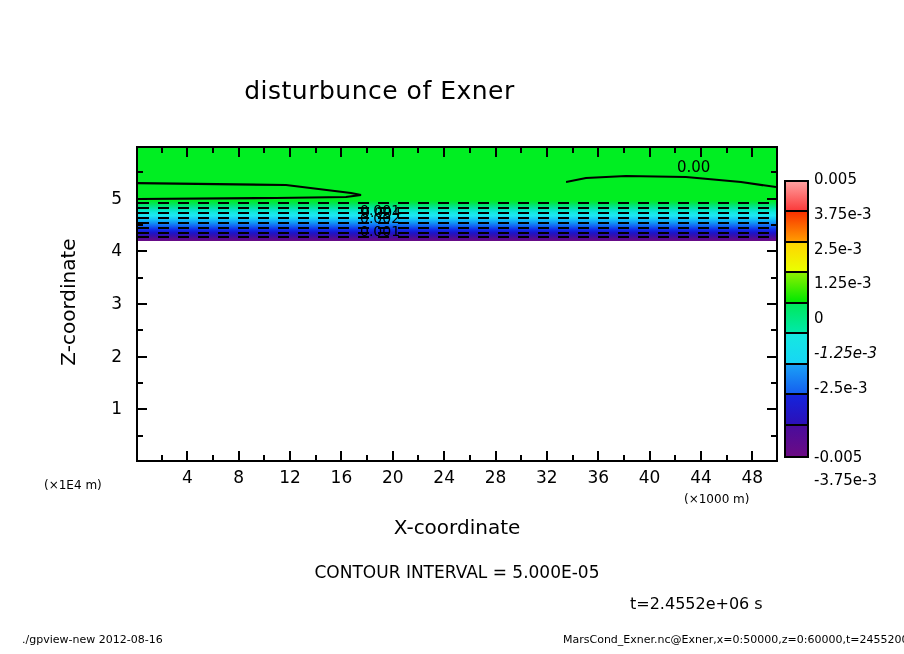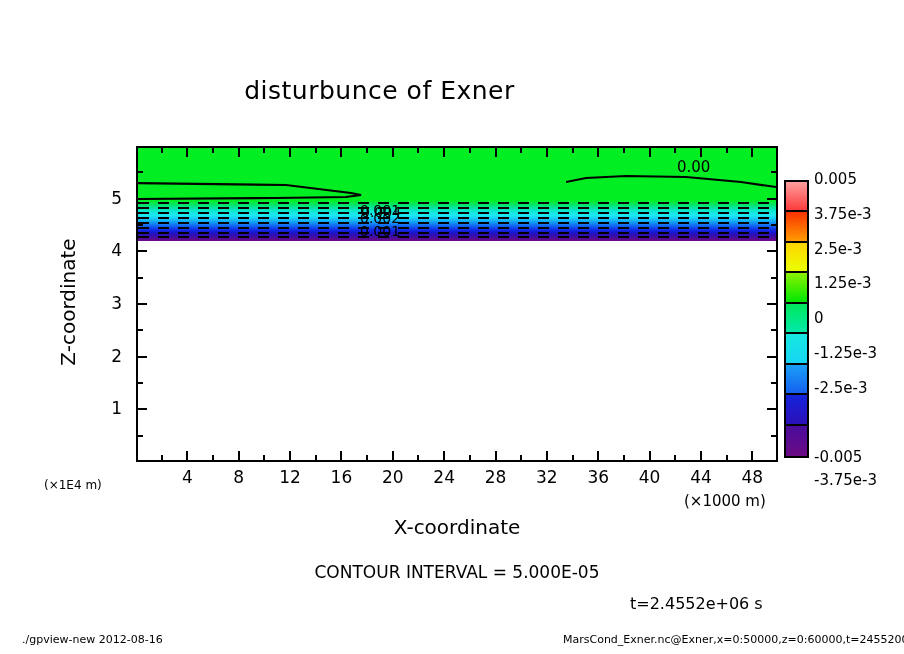--- a/index.html
+++ b/index.html
@@ -52,21 +52,21 @@
   .xlab{position:absolute;top:467px;font-size:17px;text-align:center;
         width:40px;margin-left:-20px;}
   .ylab{position:absolute;left:96px;width:26px;text-align:right;
         font-size:17px;margin-top:-11px;}
 
   
   #ytitle{left:-42px;top:290px;width:220px;text-align:center;font-size:20px;
           transform:rotate(-90deg);transform-origin:center center;}
   #xtitle{left:136px;top:515px;width:642px;text-align:center;font-size:20px;}
   #xunit-left{left:44px;top:478px;font-size:12px;}
-  #xunit-right{left:684px;top:492px;font-size:15px;}
+  #xunit-right{left:684px;top:492px;font-size:12px;}
 
   
   #cbar{left:784px;top:180px;width:25px;height:278px;border:2px solid #000;
         box-sizing:border-box;}
   .cblab{position:absolute;left:814px;font-size:15px;white-space:nowrap;
          margin-top:-10px;}
 
   
   #contour-interval{left:136px;top:562px;width:642px;text-align:center;
                     font-size:17px;letter-spacing:0px;}
@@ -221,21 +221,21 @@
     <div style="position: relative; width: 100%; height: 11.1111%; border-bottom: 2px solid rgb(0, 0, 0); box-sizing: border-box; background: linear-gradient(rgb(26, 160, 246), rgb(21, 96, 240));"></div>
     <div style="position: relative; width: 100%; height: 11.1111%; border-bottom: 2px solid rgb(0, 0, 0); box-sizing: border-box; background: linear-gradient(rgb(20, 36, 220), rgb(44, 16, 184));"></div>
     <div style="position: relative; width: 100%; height: 11.1111%; box-sizing: border-box; background: linear-gradient(rgb(74, 12, 156), rgb(107, 11, 132));"></div>
   </div>
 <div class="abs" id="cbar-labels" style="left:0;top:0;width:744px;height:654px;">
     <div class="cblab" style="top: 180px;">0.005</div>
     <div class="cblab" style="top: 214.75px;">3.75e-3</div>
     <div class="cblab" style="top: 249.5px;">2.5e-3</div>
     <div class="cblab" style="top: 284.25px;">1.25e-3</div>
     <div class="cblab" style="top: 319px;">0</div>
-    <div class="cblab" style="top: 353.75px;">-1.25e-3</div>
+    <div class="cblab" style="top: 353.75px; font-style: italic;">-1.25e-3</div>
     <div class="cblab" style="top: 388.5px;">-2.5e-3</div>
     <div class="cblab" style="top: 423.25px; margin-top: 48px;">-3.75e-3</div>
     <div class="cblab" style="top: 458px;">-0.005</div>
   </div>
 
 <div class="abs" id="contour-interval">CONTOUR INTERVAL = 5.000E-05</div>
 <div class="abs" id="time-label">t=2.4552e+06 s</div>
 <div class="abs" id="foot-left">./gpview-new  2012-08-16</div>
 <div class="abs" id="foot-right">MarsCond_Exner.nc@Exner,x=0:50000,z=0:60000,t=2455200</div>
 

